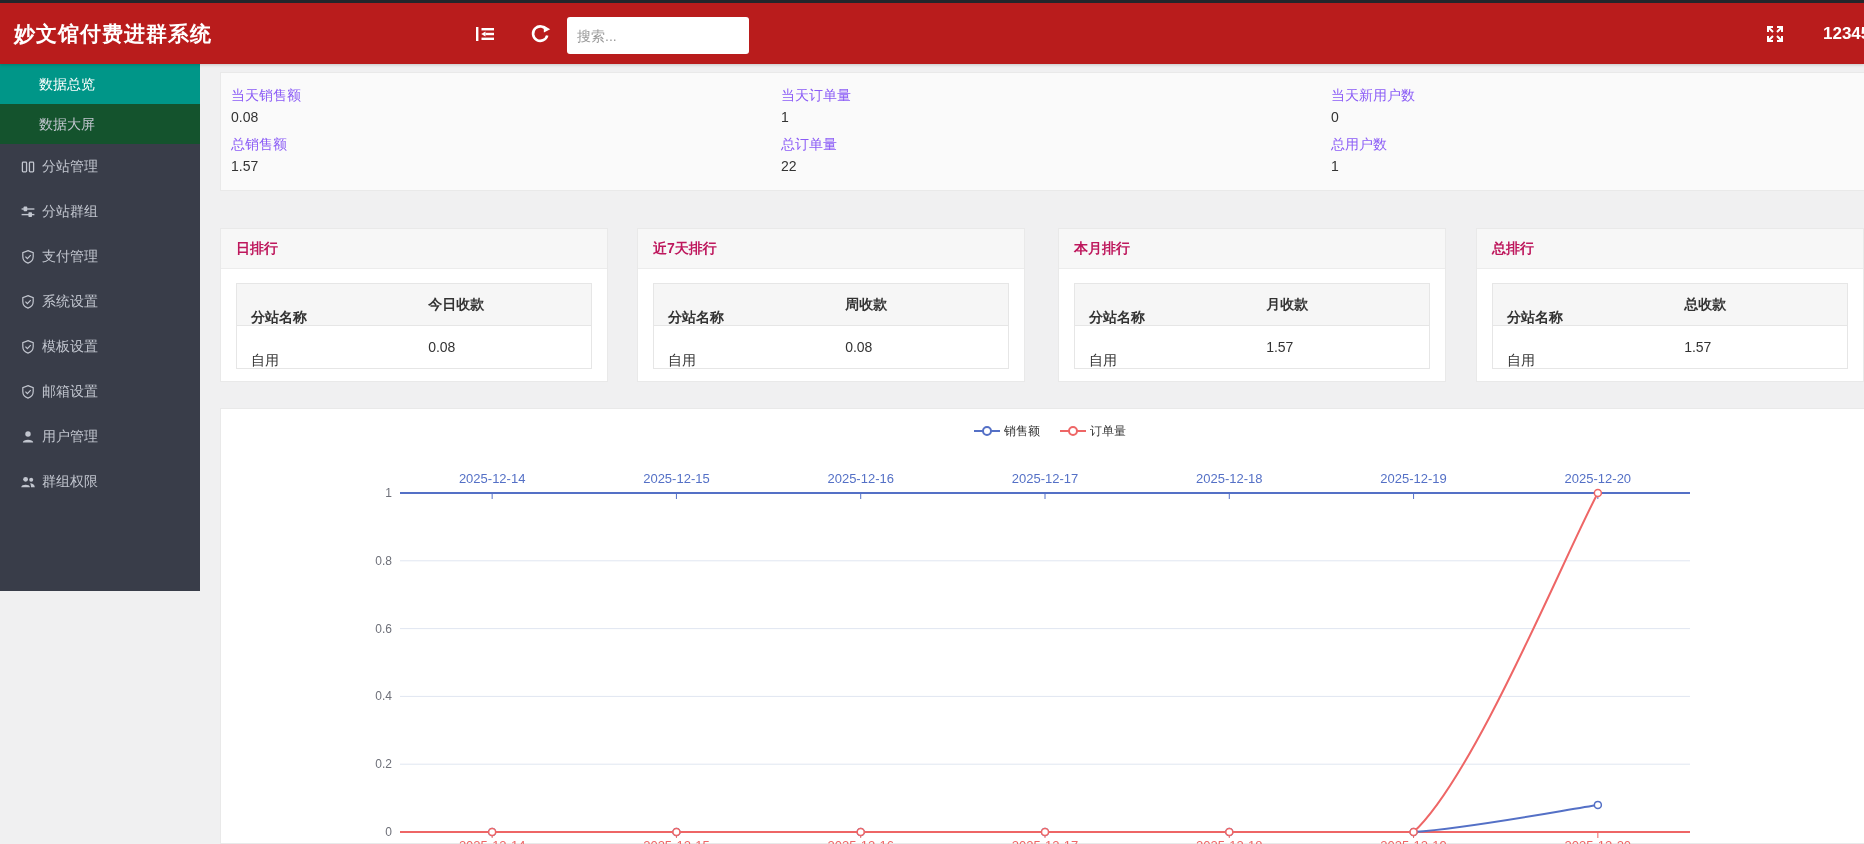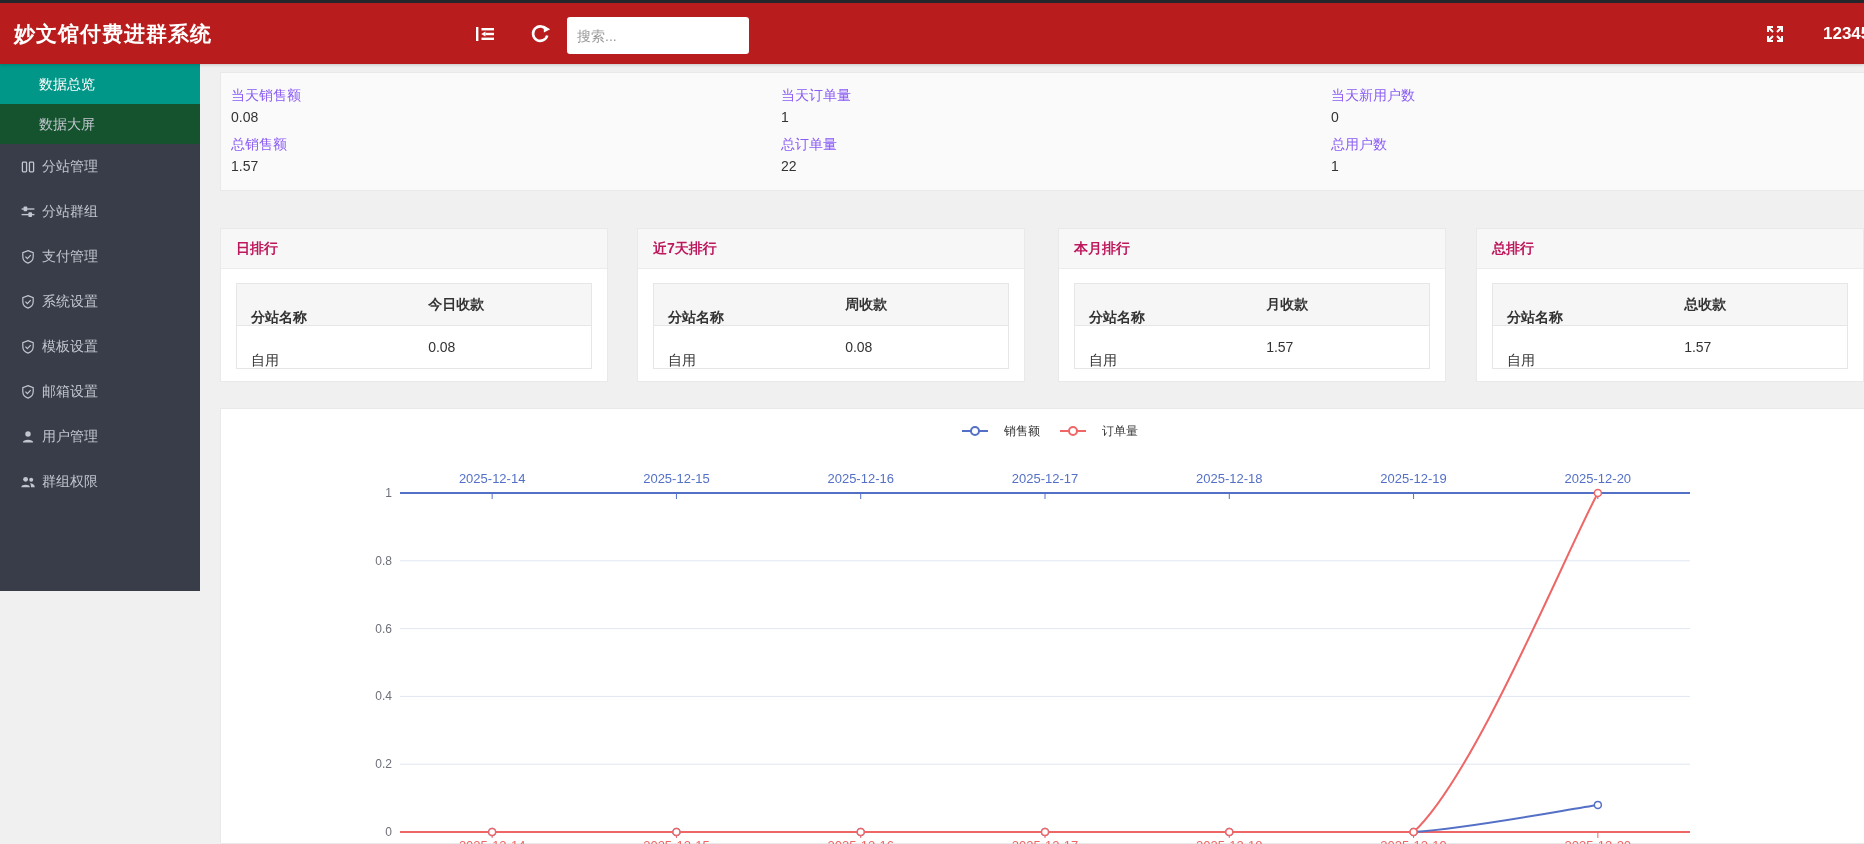--- a/index.html
+++ b/index.html
@@ -76,21 +76,21 @@
   .rt-row { display:flex; height:42px; align-items:center; font-size:14px; }
   .rt-row.head { background:#f6f6f6; font-weight:bold; border-bottom:1px solid #e6e6e6; }
   .rt-c1 { width:54%; padding-left:14px;margin-top:27px; }
   .rt-c2 { width:46%; }
   
   .chart-card { left:220px; top:408px; width:1660px; height:436px; }
   .legend {
     position:absolute; left:0; top:13px; width:100%; height:18px;
     display:flex; justify-content:center; align-items:center; gap:20px;
   }
-  .legend-item { display:flex; align-items:center; gap:16px; cursor:pointer; }
+  .legend-item { display:flex; align-items:center; gap:4px; cursor:pointer; }
   .legend-item svg { display:block; }
   .legend-label { font-size:12px; color:#333; }
   .chart-svg { position:absolute; left:0; top:0; }
 </style>
 </head>
 <body>
 
 <div class="top-strip"></div>
 
 <div class="header">

